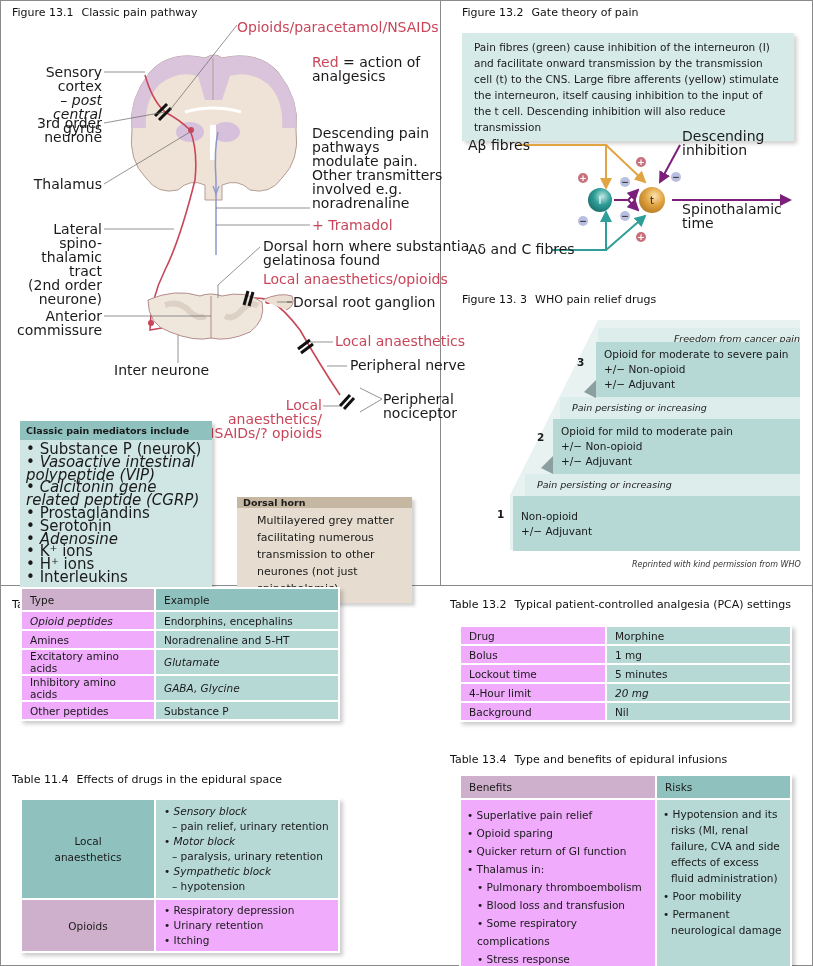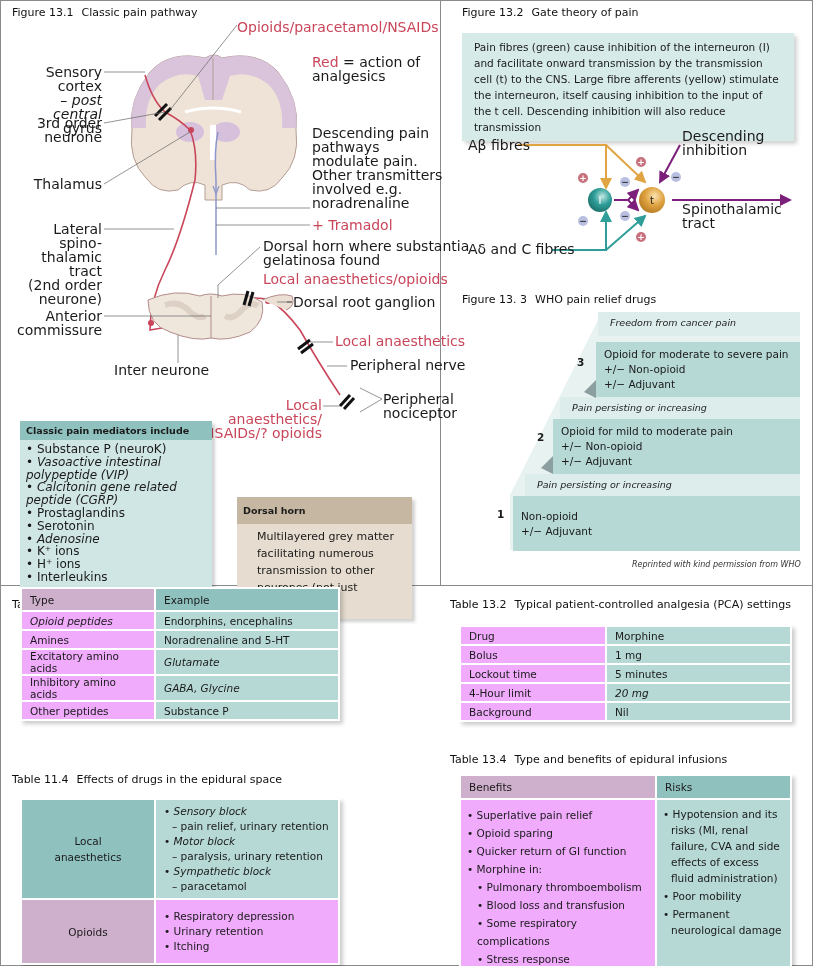--- a/index.html
+++ b/index.html
@@ -10,23 +10,23 @@
   .title .num { margin-right: 8px; }
   .title .it { font-style: normal; }
   .lbl { font-size: 14px; line-height: 14px; color: #1a1a1a; }
   .red { color: #c9465a; }
   .right { text-align: right; }
   svg text { font-family: "DejaVu Sans", sans-serif; }
 
   
   .box-teal { background: #d0e6e4; box-shadow: 3px 3px 3px rgba(0,0,0,0.18); }
   .box-head-teal { background: #8fc2bf; font-size: 9.5px; font-weight: bold; padding: 4px 6px; }
-  .box-tan-head { background: #c6b7a2; font-size: 9.5px; font-weight: bold; padding: 8px 6px; }
+  .box-tan-head { background: #c6b7a2; font-size: 9.5px; font-weight: bold; padding: 0 6px; }
   .box-tan { background: #e6ddd0; box-shadow: 3px 3px 3px rgba(0,0,0,0.18); }
-  .list9 { list-style: none; font-size: 12px; line-height: 12.8px; padding: 3px 6px 6px 6px; }
+  .list9 { list-style: none; font-size: 15px; line-height: 12.8px; padding: 3px 6px 6px 6px; }
   .list9 li::before { content: "• "; }
   .it { font-style: italic; }
 
   
   .gate-text { background: #d6eae8; box-shadow: 3px 3px 4px rgba(0,0,0,0.18); font-size: 10.5px; line-height: 16px; padding: 6px 12px; }
 
   
   table { border-collapse: collapse; box-shadow: 3px 3px 4px rgba(0,0,0,0.2); font-size: 10.5px; }
   td, th { border: 2px solid #fff; text-align: left; font-weight: normal; padding: 0 8px; }
   .th-purple { background: #cfb0cc; }
@@ -245,30 +245,30 @@
       <text x="165" y="65" fill="#333">−</text>
     <circle cx="165" cy="96" r="5" fill="#b8bfe0"></circle>
       <text x="165" y="99" fill="#333">−</text>
     <circle cx="216" cy="57" r="5" fill="#b8bfe0"></circle>
       <text x="216" y="60" fill="#333">−</text>
   </g>
 </svg>
 <div class="abs lbl" style="left:468px;top:138px;">Aβ fibres</div>
 <div class="abs lbl" style="left:468px;top:242px;">Aδ and C fibres</div>
 <div class="abs lbl" style="left:682px;top:129px;">Descending inhibition</div>
-<div class="abs lbl" style="left:682px;top:202px;">Spinothalamic tract</div>
+<div class="abs lbl" style="left:682px;top:202px;">Spinothalamic time</div>
 
 <div class="abs title" style="left:462px;top:293px;">
   <span class="num">Figure 13. 3</span><span>WHO pain relief drugs</span>
 </div>
 <div>
   <svg class="abs" style="left:500px;top:320px;" width="300" height="230">
     <polygon points="98,0 300,0 300,230 10,230 10,175" fill="#e8f2f1"></polygon>
   </svg>
-  <div class="band" style="left:598px;top:312px;width:202px;height:24px;">Freedom from cancer pain</div>
+  <div class="band" style="left:598px;top:328px;width:202px;height:24px;text-align:right;">Freedom from cancer pain</div>
   <div class="stepnum" style="left:577px;top:356px;">3</div>
   <div class="step" style="left:596px;top:342px;width:204px;height:55px;padding-top:5px;">
     <div>Opioid for moderate to severe pain</div>
     <div>+/− Non-opioid</div>
     <div>+/− Adjuvant</div>
   </div>
   <div class="band" style="left:560px;top:397px;width:240px;height:22px;">Pain persisting or increasing</div>
   <div class="stepnum" style="left:537px;top:431px;">2</div>
   <div class="step" style="left:553px;top:419px;width:247px;height:55px;padding-top:5px;">
     <div>Opioid for mild to moderate pain</div>
@@ -359,26 +359,26 @@
     <td class="th-teal" style="width:134px;text-align:center;line-height:16px;">
       <div>Local</div>
       <div>anaesthetics</div>
     </td>
     <td class="td-teal" style="padding:4px 8px;font-size:10.5px;line-height:15px;">
       <div class="it">• <span>Sensory block</span></div>
       <div style="padding-left:8px;">– pain relief, urinary retention</div>
       <div class="it">• <span>Motor block</span></div>
       <div style="padding-left:8px;">– paralysis, urinary retention</div>
       <div class="it">• <span>Sympathetic block</span></div>
-      <div style="padding-left:8px;">– paracetamol</div>
+      <div style="padding-left:8px;">– hypotension</div>
     </td>
   </tr>
   <tr>
     <td class="th-purple" style="text-align:center;">Opioids</td>
-    <td class="td-purple" style="padding:9px 8px;font-size:10.5px;line-height:15px;">
+    <td class="td-purple" style="padding:3px 8px;font-size:10.5px;line-height:15px;">
       <div>• <span>Respiratory depression</span></div>
       <div>• <span>Urinary retention</span></div>
       <div>• <span>Itching</span></div>
     </td>
   </tr>
 </tbody>
   </table>
 
 <div class="abs title" style="left:450px;top:753px;">
   <span class="num">Table 13.4</span><span>Type and benefits of epidural infusions</span>
@@ -388,21 +388,21 @@
       <tr style="height:24px;">
     <th class="th-purple" style="width:196px;">Benefits</th>
     <th class="th-teal">Risks</th>
   </tr>
   <tr>
     <td class="td-purple" style="padding:0;vertical-align:top;">
       <ul class="rlist">
         <li>Superlative pain relief</li>
         <li>Opioid sparing</li>
         <li>Quicker return of GI function</li>
-        <li>Morphine in:</li>
+        <li>Thalamus in:</li>
         <li class="sub">Pulmonary thromboembolism</li>
         <li class="sub">Blood loss and transfusion</li>
         <li class="sub">Some respiratory complications</li>
         <li class="sub">Stress response</li>
       </ul>
     </td>
     <td class="td-teal" style="padding:0;vertical-align:top;">
       <ul class="rlist2">
         <li>Hypotension and its risks (MI, renal failure, CVA and side effects of excess fluid administration)</li>
         <li>Poor mobility</li>

